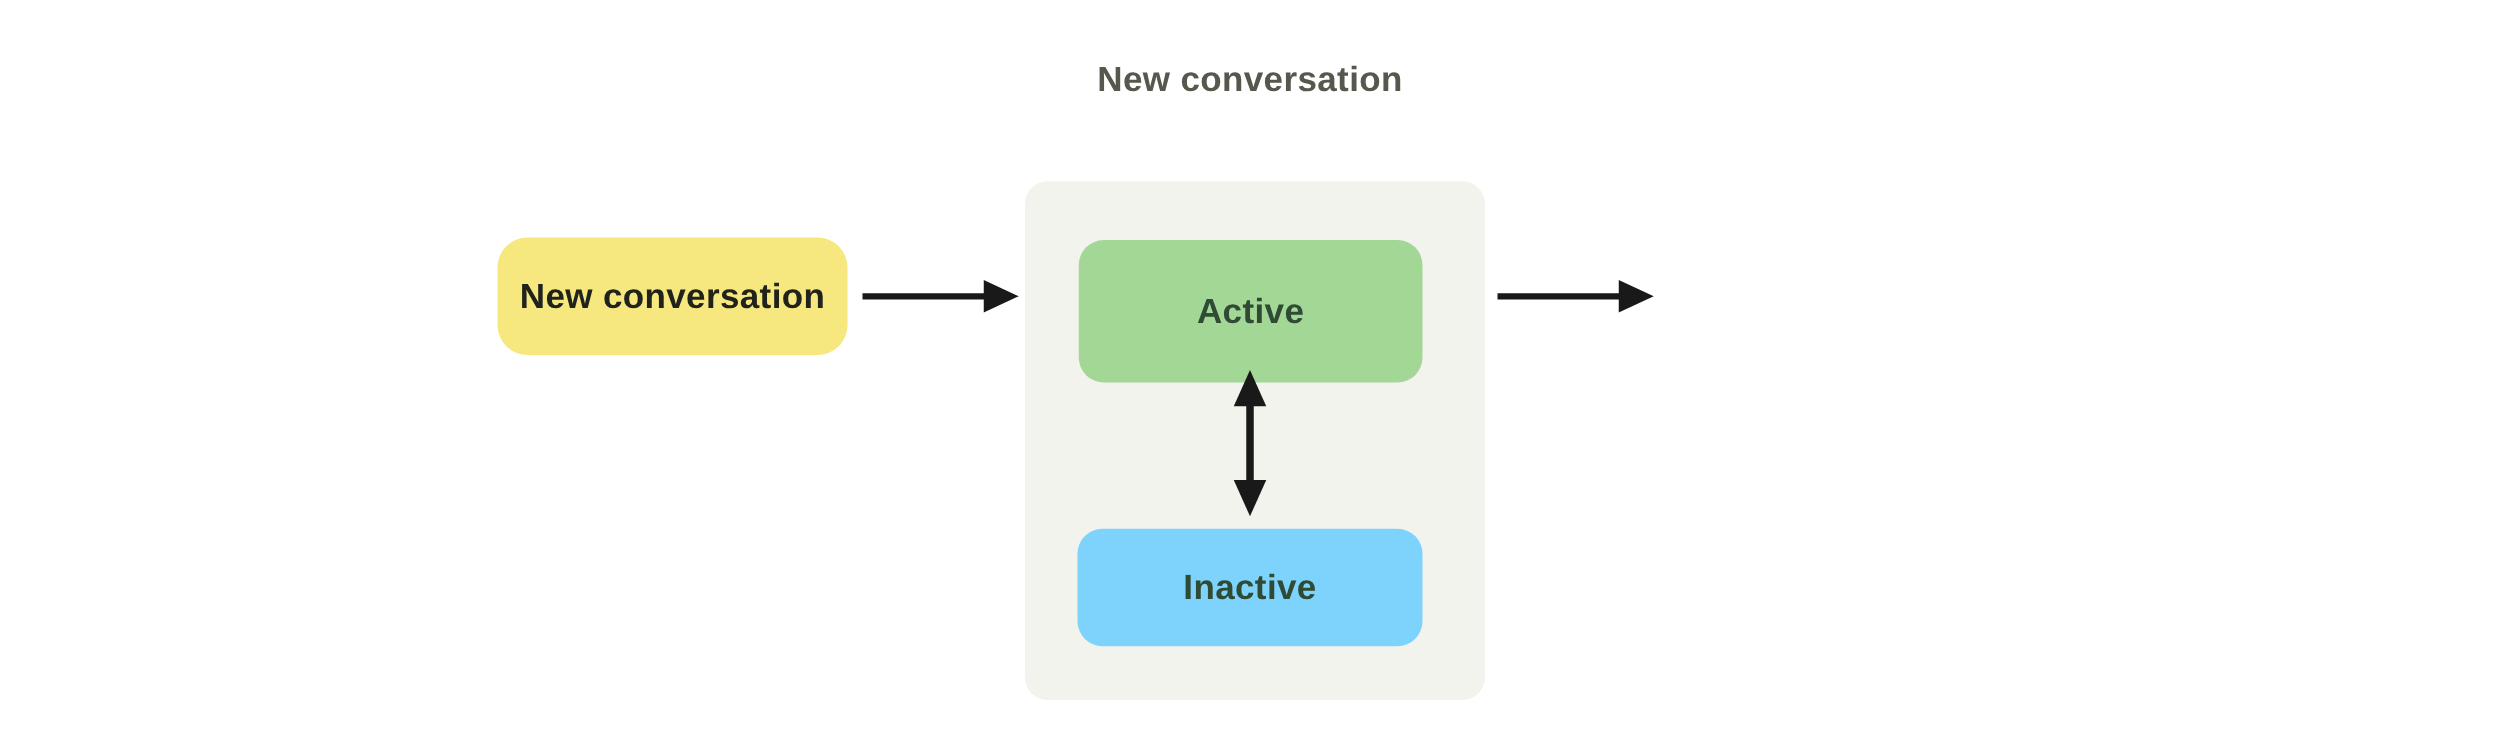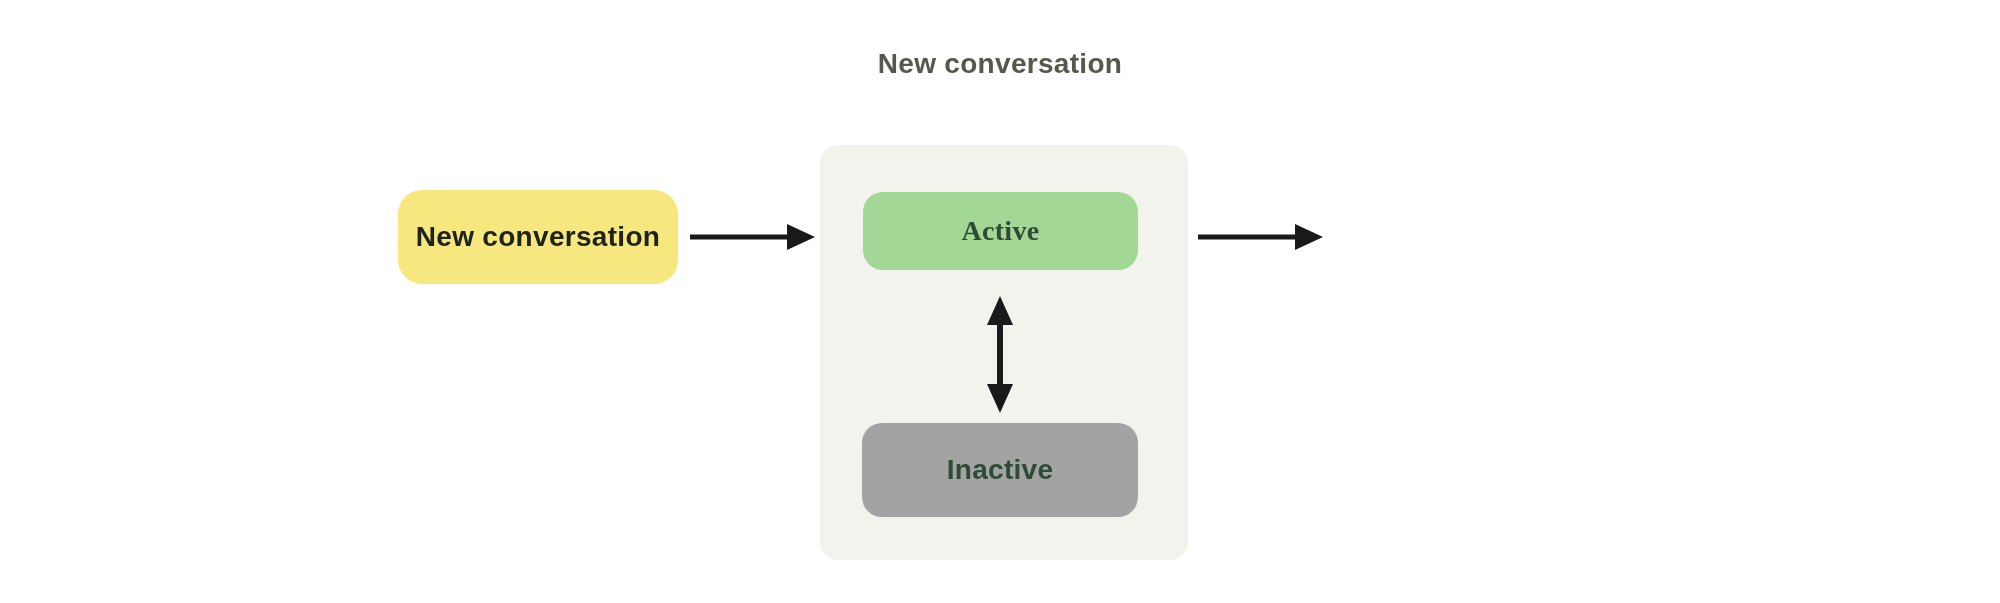--- a/index.html
+++ b/index.html
@@ -45,30 +45,29 @@
   }
   .state-container {
     position: absolute;
     left: 820px; top: 145px;
     width: 368px; height: 415px;
     background: #f3f3ee;
     border-radius: 18px;
   }
   .node-active {
     left: 863px; top: 192px;
-    width: 275px; height: 78px;
+    width: 275px; height: 114px;
     background: #a3d795;
     color: #2f4a35;
     border-radius: 20px;
-    font-family: Liberation Serif, serif;
   }
   .node-inactive {
     left: 862px; top: 423px;
     width: 276px; height: 94px;
-    background: #a3a3a3;
+    background: #7dd3fc;
     color: #2f4a35;
     border-radius: 20px;
   }
   .node-ended {
     left: 1325px; top: 189px;
     width: 282px; height: 95px;
     background: #2e4b31;
     color: #ffffff;
     border-radius: 22px;
   }

